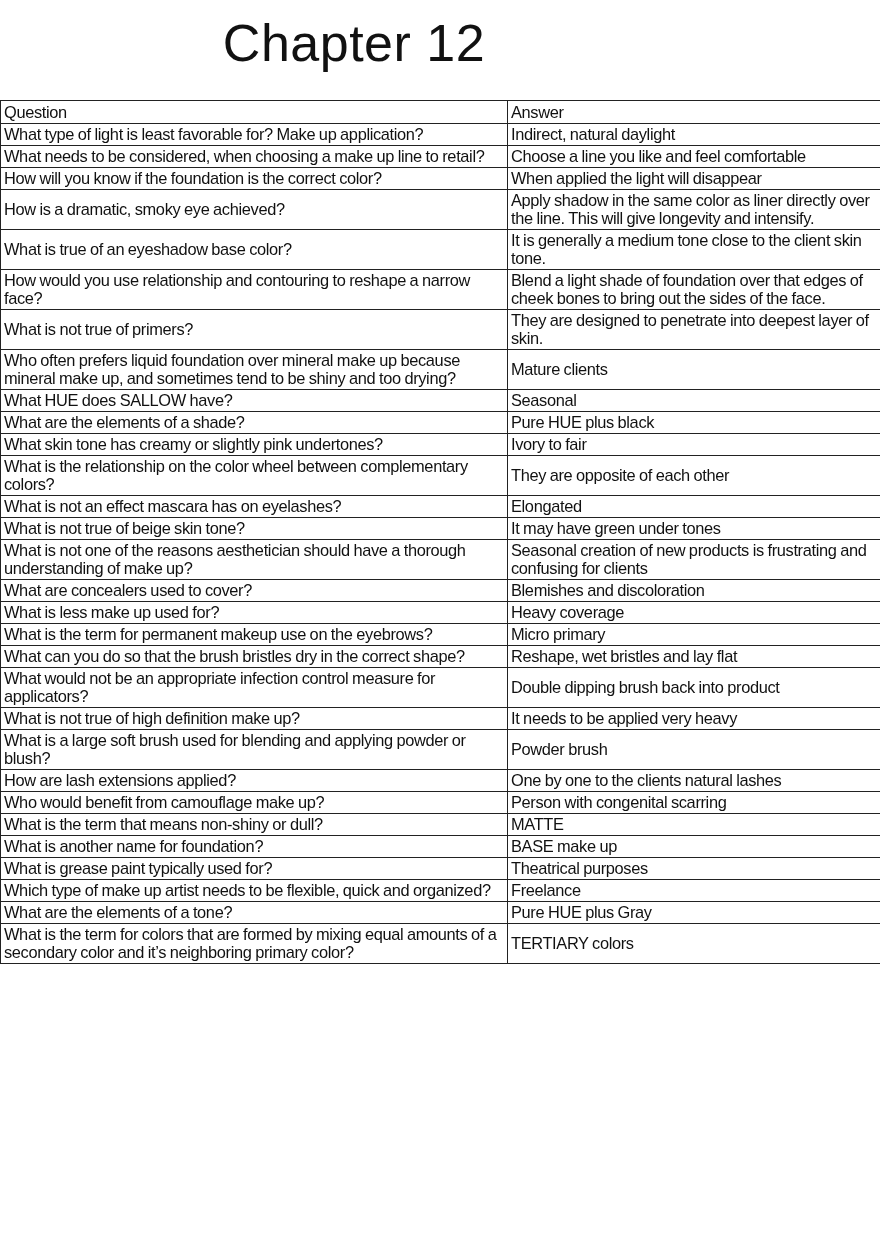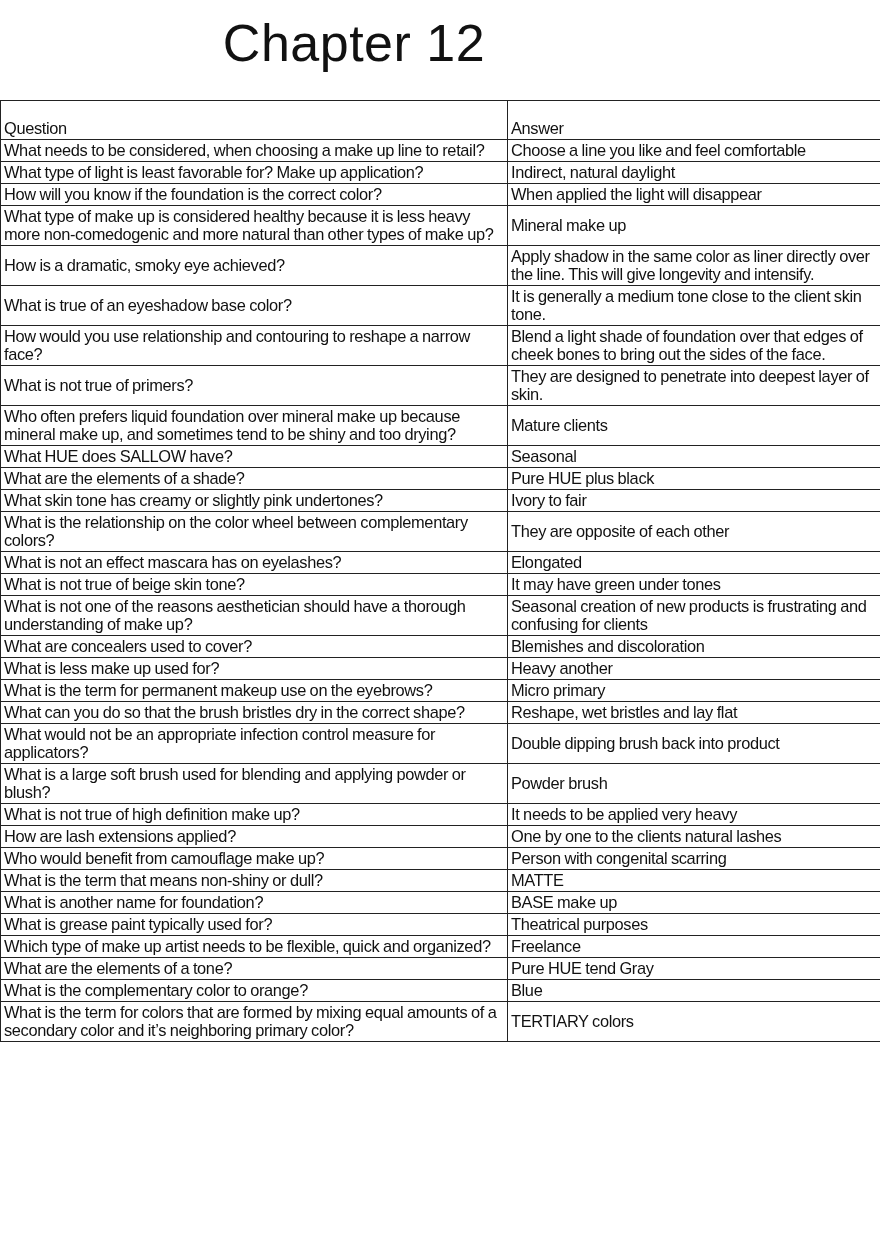--- a/index.html
+++ b/index.html
@@ -8,52 +8,48 @@
   .title { position: absolute; top: 8px; left: 0; width: 708px; text-align: center;
            font-size: 52px; font-weight: 300; color: #111; line-height: 70px;
            letter-spacing: 0.5px; }
   table.qa { position: absolute; top: 100px; left: 0; width: 880px;
              border-collapse: collapse; table-layout: fixed; }
   table.qa col.q { width: 507px; }
   table.qa col.a { width: 373px; }
   table.qa td { border: 1.5px solid #222; padding: 1px 2px 2px 3px;
                 font-size: 16.4px; line-height: 18px; vertical-align: middle;
                 letter-spacing: -0.35px; word-spacing: -0.5px; }
-  table.qa tr.header td { padding-top: 18px; padding-bottom: 2px; }
+  table.qa tr.header td { padding-top: 2px; padding-bottom: 2px; }
 </style>
 </head>
 <body>
 
 <div class="title">Chapter 12</div>
 
 <table class="qa">
   <colgroup>
       <col class="q">
       <col class="a">
     </colgroup>
   <tbody id="qa-body">
     <tr class="header">
       <td>Question</td>
       <td>Answer</td>
     </tr>
   <tr>
+        <td>What type of light is least favorable for? Make up application?</td>
+        <td>Indirect, natural daylight</td>
+      </tr>
+      <tr>
         <td>What needs to be considered, when choosing a make up line to retail?</td>
         <td>Choose a line you like and feel comfortable</td>
       </tr>
       <tr>
-        <td>What type of light is least favorable for? Make up application?</td>
-        <td>Indirect, natural daylight</td>
-      </tr>
-      <tr>
         <td>How will you know if the foundation is the correct color?</td>
         <td>When applied the light will disappear</td>
-      </tr>
-      <tr>
-        <td>What type of make up is considered healthy because it is less heavy more non-comedogenic and more natural than other types of make up?</td>
-        <td>Mineral make up</td>
       </tr>
       <tr>
         <td>How is a dramatic, smoky eye achieved?</td>
         <td>Apply shadow in the same color as liner directly over the line. This will give longevity and intensify.</td>
       </tr>
       <tr>
         <td>What is true of an eyeshadow base color?</td>
         <td>It is generally a medium tone close to the client skin tone.</td>
       </tr>
       <tr>
@@ -95,41 +91,41 @@
       <tr>
         <td>What is not one of the reasons aesthetician should have a thorough understanding of make up?</td>
         <td>Seasonal creation of new products is frustrating and confusing for clients</td>
       </tr>
       <tr>
         <td>What are concealers used to cover?</td>
         <td>Blemishes and discoloration</td>
       </tr>
       <tr>
         <td>What is less make up used for?</td>
-        <td>Heavy another</td>
+        <td>Heavy coverage</td>
       </tr>
       <tr>
         <td>What is the term for permanent makeup use on the eyebrows?</td>
         <td>Micro primary</td>
       </tr>
       <tr>
         <td>What can you do so that the brush bristles dry in the correct shape?</td>
         <td>Reshape, wet bristles and lay flat</td>
       </tr>
       <tr>
         <td>What would not be an appropriate infection control measure for applicators?</td>
         <td>Double dipping brush back into product</td>
       </tr>
       <tr>
+        <td>What is not true of high definition make up?</td>
+        <td>It needs to be applied very heavy</td>
+      </tr>
+      <tr>
         <td>What is a large soft brush used for blending and applying powder or blush?</td>
         <td>Powder brush</td>
-      </tr>
-      <tr>
-        <td>What is not true of high definition make up?</td>
-        <td>It needs to be applied very heavy</td>
       </tr>
       <tr>
         <td>How are lash extensions applied?</td>
         <td>One by one to the clients natural lashes</td>
       </tr>
       <tr>
         <td>Who would benefit from camouflage make up?</td>
         <td>Person with congenital scarring</td>
       </tr>
       <tr>
@@ -143,24 +139,20 @@
       <tr>
         <td>What is grease paint typically used for?</td>
         <td>Theatrical purposes</td>
       </tr>
       <tr>
         <td>Which type of make up artist needs to be flexible, quick and organized?</td>
         <td>Freelance</td>
       </tr>
       <tr>
         <td>What are the elements of a tone?</td>
-        <td>Pure HUE tend Gray</td>
-      </tr>
-      <tr>
-        <td>What is the complementary color to orange?</td>
-        <td>Blue</td>
+        <td>Pure HUE plus Gray</td>
       </tr>
       <tr>
         <td>What is the term for colors that are formed by mixing equal amounts of a secondary color and it’s neighboring primary color?</td>
         <td>TERTIARY colors</td>
       </tr>
     </tbody>
 </table>
 
 </body></html>

